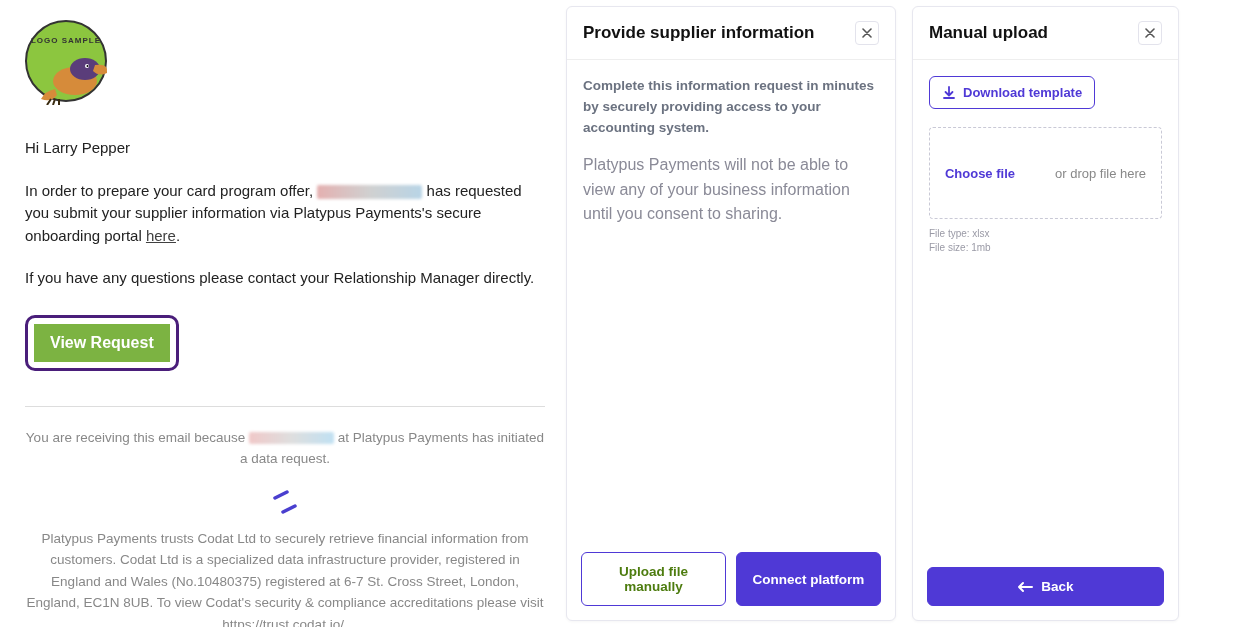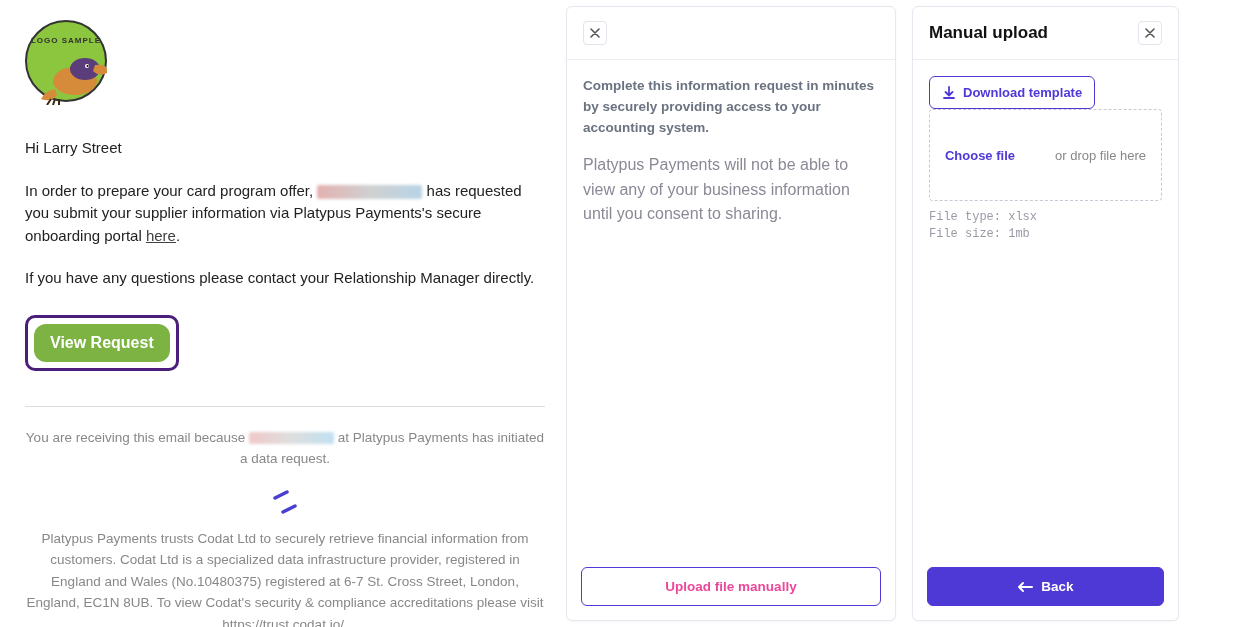--- a/index.html
+++ b/index.html
@@ -67,21 +67,21 @@
       margin-top: 5px;
       margin-bottom: 25px;
     }
     .view-request-btn {
       background: #7cb342;
       color: #fff;
       font-weight: bold;
       font-size: 16px;
       border: none;
       padding: 10px 16px;
-      border-radius: 12px;
+      border-radius: 0;
       cursor: pointer;
     }
     .email-hr {
       border: none;
       border-top: 1px solid #ddd;
       margin: 10px 0 20px;
     }
     .email-footer {
       font-size: 13.5px;
       color: #888;
@@ -154,75 +154,76 @@
       align-items: center;
       gap: 7px;
       border: 1.5px solid #4f39d6;
       color: #4f39d6;
       background: #fff;
       font-weight: 700;
       font-size: 13px;
       padding: 8px 12px;
       border-radius: 6px;
       cursor: pointer;
+      margin-bottom: 18px;
     }
     .dropzone {
       border: 1.5px dashed #c9c9d6;
       border-radius: 4px;
       height: 92px;
       display: flex;
       align-items: center;
       justify-content: center;
       font-size: 13px;
       color: #888;
       cursor: pointer;
       margin-bottom: 8px;
       gap: 36px;
     }
     .dropzone .choose { color: #4f39d6; font-weight: 700; margin-right: 4px; }
-    .file-meta { font-size: 12px; color: #9a9aa6; line-height: 1.4; font-family: Liberation Mono, monospace; }
+    .file-meta { font-size: 10px; color: #9a9aa6; line-height: 1.4; }
     .card-footer {
       padding: 12px 14px 14px;
       display: flex;
       gap: 10px;
     }
     .btn {
       flex: 1;
       padding: 11px 8px;
       border-radius: 6px;
       font-size: 13.5px;
       font-weight: 700;
       cursor: pointer;
       display: flex;
       align-items: center;
       justify-content: center;
       gap: 8px;
     }
-    .btn-outline { background: #fff; border: 1.5px solid #4f39d6; color: #ec4899; }
+    .btn-outline { background: #fff; border: 1.5px solid #4f39d6; color: #4d7c0f; }
     .btn-primary   { background: #4f39d6; border: 1.5px solid #4f39d6; color: #fff; }
   </style>
 </head>
 <body>
 
 <div class="email-pane">
   <div class="logo-circle">
     <span class="logo-text-arc">LOGO SAMPLE</span>
     <svg class="logo-platypus" width="72" height="60" viewBox="0 0 72 60">
       <ellipse cx="38" cy="36" rx="22" ry="14" fill="#d68b3a"></ellipse>
       <ellipse cx="48" cy="24" rx="15" ry="11" fill="#5a3d7a"></ellipse>
       <path d="M58 20 q14 -2 12 8 q-8 4 -14 -2 z" fill="#d68b3a"></path>
       <circle cx="50" cy="21" r="2" fill="#fff"></circle>
         <circle cx="50.5" cy="21" r="1" fill="#000"></circle>
       <path d="M18 44 q-10 2 -14 10 q10 4 16 -4 z" fill="#d68b3a"></path>
       <path d="M14 54 l-4 6 M18 54 l-2 6 M22 54 l0 6" stroke="#3a2b10" stroke-width="2" fill="none"></path>
     </svg>
   </div>
 
   <div class="email-body">
-    <p>Hi Larry Street</p>
+    <p>Hi Larry Pepper</p>
     <p>
       <span>In order to prepare your card program offer, </span><span class="smudge"></span><span> has requested you submit your supplier information via Platypus Payments's secure onboarding portal </span><a class="email-link">here</a>.
     </p>
     <p>If you have any questions please contact your Relationship Manager directly.</p>
 
     <div class="view-request-outline">
       <button class="view-request-btn">View Request</button>
     </div>
 
     <hr class="email-hr">
@@ -239,32 +240,34 @@
       </div>
       <p>
         <span>Platypus Payments trusts Codat Ltd to securely retrieve financial information from customers. Codat Ltd is a specialized data infrastructure provider, registered in England and Wales (No.10480375) registered at 6-7 St. Cross Street, London, England, EC1N 8UB. To view Codat's security &amp; compliance accreditations please visit </span><a>https://trust.codat.io/</a>.
       </p>
     </div>
   </div>
 </div>
 
 <div class="card card-provide">
   <div class="card-header">
+    <div class="card-title">Provide supplier information</div>
     <button class="close-btn">
       <svg width="10" height="10" viewBox="0 0 10 10">
           <path d="M1 1 L9 9 M9 1 L1 9" stroke="#555" stroke-width="1.6" stroke-linecap="round"></path>
         </svg>
     </button>
   </div>
   <div class="card-body">
     <p class="provide-headline">Complete this information request in minutes by securely providing access to your accounting system.</p>
     <p class="provide-sub">Platypus Payments will not be able to view any of your business information until you consent to sharing.</p>
   </div>
   <div class="card-footer">
     <button class="btn btn-outline">Upload file manually</button>
+    <button class="btn btn-primary">Connect platform</button>
   </div>
 </div>
 
 <div class="card card-manual">
   <div class="card-header">
     <div class="card-title">Manual upload</div>
     <button class="close-btn">
       <svg width="10" height="10" viewBox="0 0 10 10">
           <path d="M1 1 L9 9 M9 1 L1 9" stroke="#555" stroke-width="1.6" stroke-linecap="round"></path>
         </svg>

